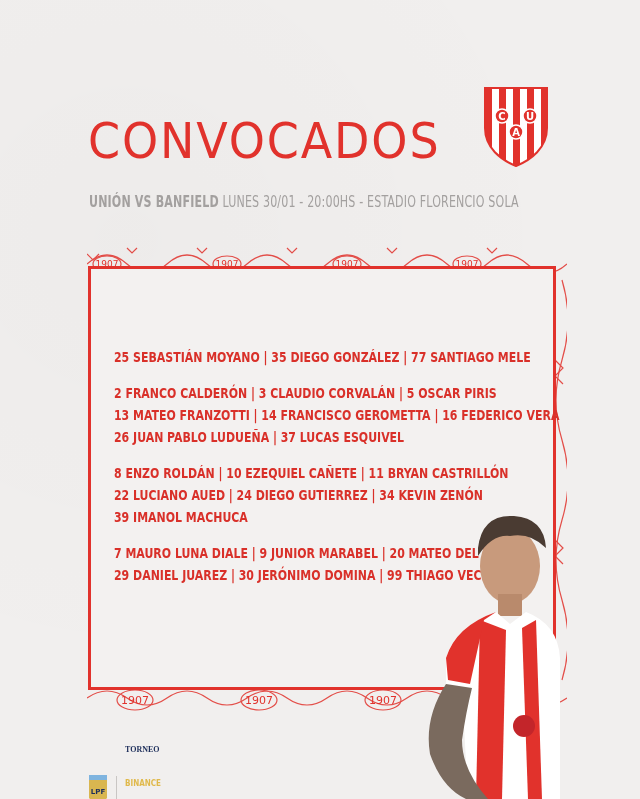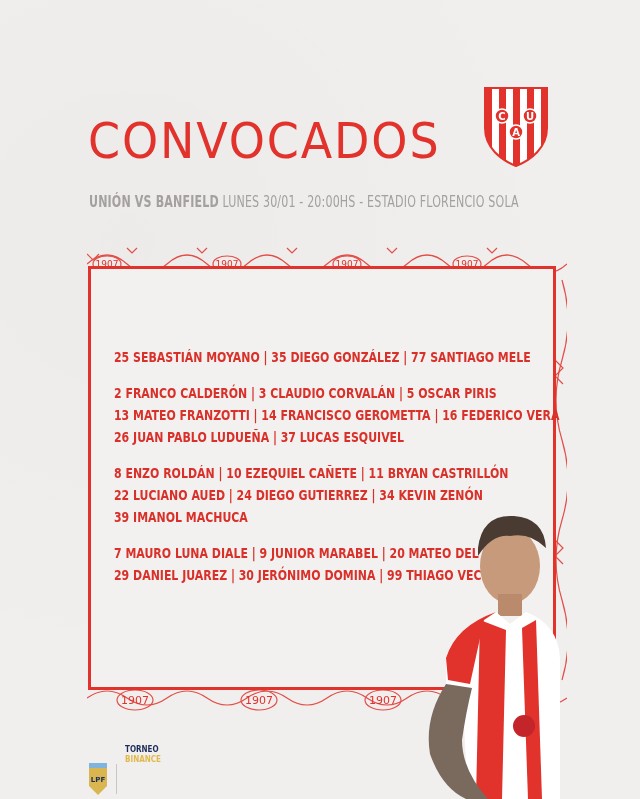--- a/index.html
+++ b/index.html
@@ -14,21 +14,21 @@
   .frame-band{position:absolute;left:87px;top:240px;width:480px;height:472px;}
   .inner-border{position:absolute;left:88px;top:266px;width:462px;height:418px;border:3px solid #e1322c;background:#f3f1f0;}
   .roster{position:absolute;left:114px;top:346px;color:#d93029;font-weight:bold;font-size:14.5px;line-height:22px;}
   .group{margin-bottom:14px;}
   .line{white-space:nowrap;transform:scaleX(0.84);transform-origin:left;display:block;}
   .player{position:absolute;left:410px;top:508px;width:180px;height:291px;}
   .logo{position:absolute;left:88px;top:745px;display:flex;align-items:center;}
   .lpf{width:20px;height:34px;}
   .logo-div{width:1px;height:30px;background:#c9c6c4;margin:0 8px;}
   .logo-text{font-size:8px;line-height:10px;font-weight:bold;}
-  .t1{color:#1d2e5a;} .t2{color:#e0b94c;} .t3{color:#1d2e5a;font-weight:normal;margin-top:37px;}
+  .t1{color:#1d2e5a;font-family:Liberation Serif, serif;} .t2{color:#e0b94c;margin-top:24px;} .t3{color:#1d2e5a;font-weight:normal;margin-top:37px;}
 </style>
 </head>
 <body>
 
 <div class="page">
 
   <div class="title">CONVOCADOS</div>
 
   <svg class="crest" viewBox="0 0 70 84">
     <defs>

